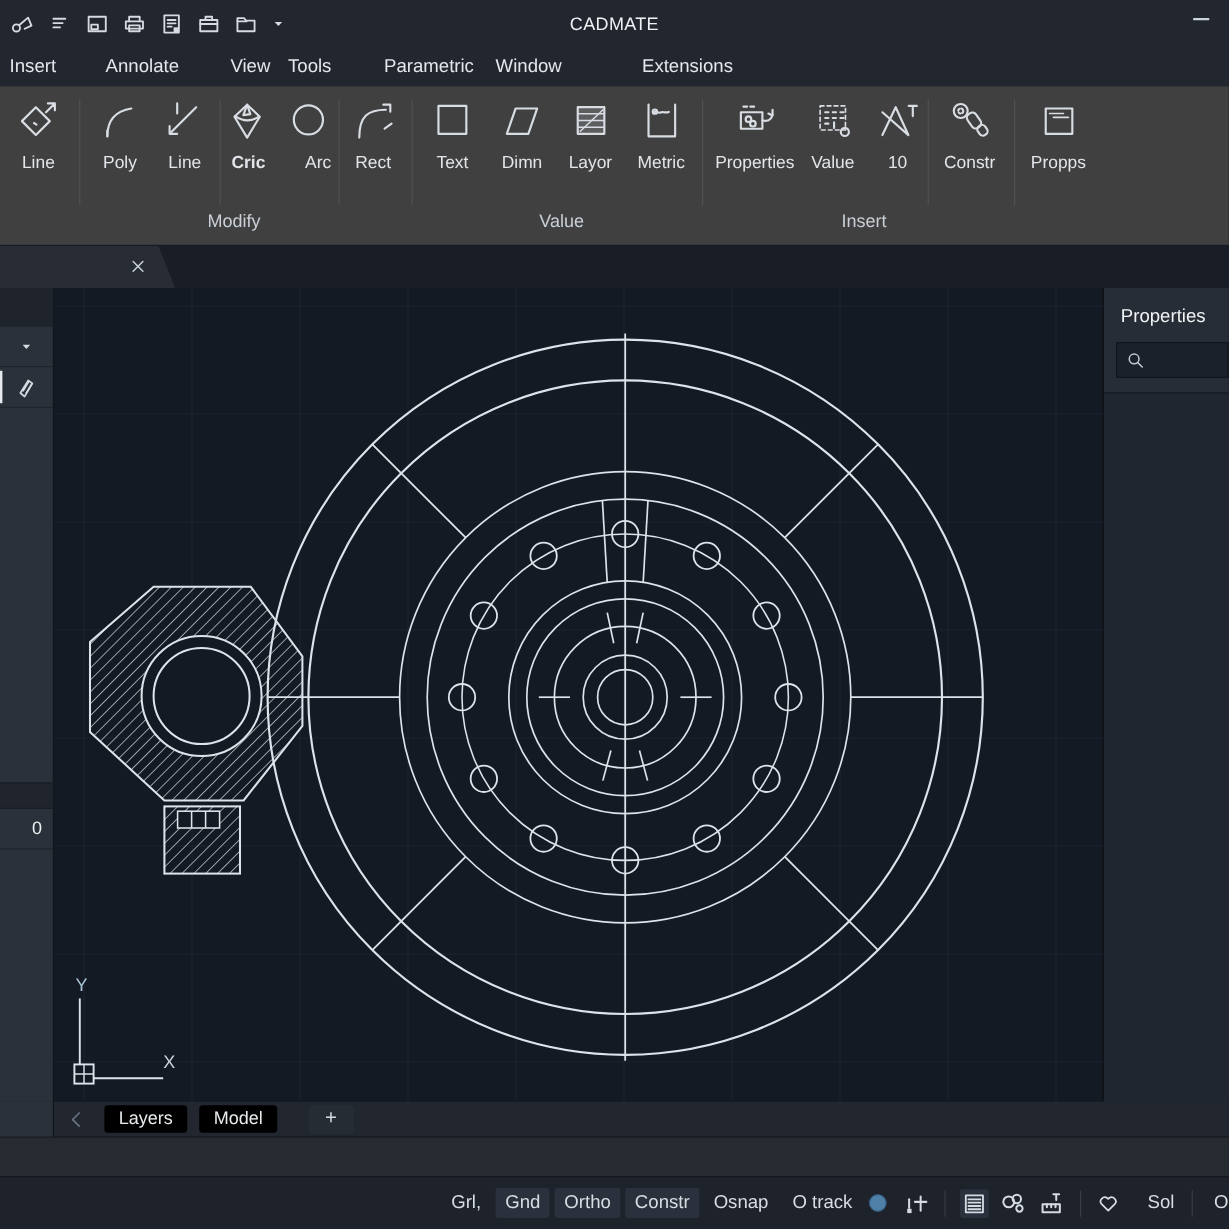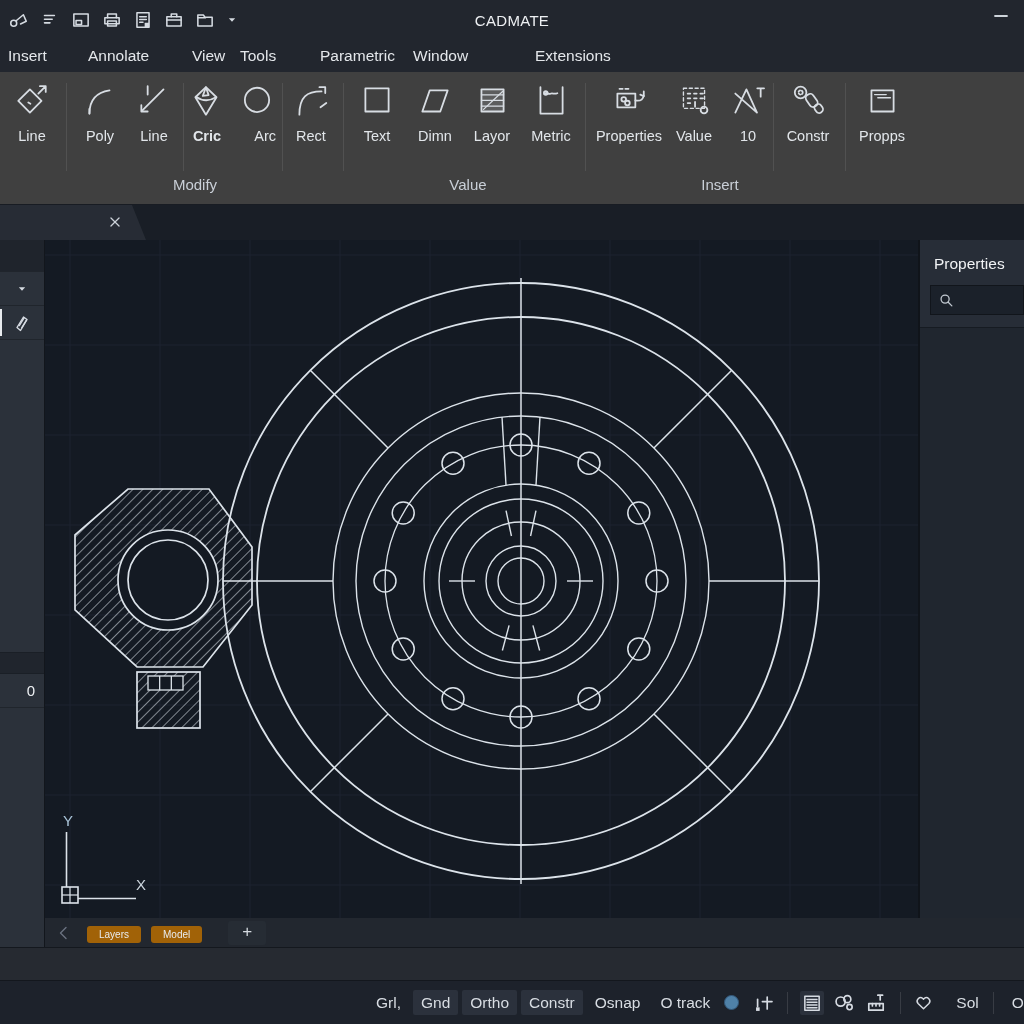--- a/index.html
+++ b/index.html
@@ -55,21 +55,21 @@
   .rp-title { font-size:15.5px; color:#f1f3f5; padding:15px 0 12px 14px; }
   .rp-search { margin-left:10px; height:30px; background:#1b212a; border:1px solid #11151b; display:flex; align-items:center; padding-left:6px; }
   .rp-search .icon { width:18px; height:18px; color:#c3cad2; flex:none; }
   .rp-search input { background:transparent; border:none; outline:none; color:#dfe3e8; width:60px; font-size:13px; }
   .rp-body { flex:1; background:#20262f; margin-top:12px; border-top:1px solid #161b22; }
 
   
   .bottomtabs { height:29px; background:#22272f; display:flex; align-items:center; }
   .bt-side { width:45px; height:29px; background:#2b313a; border-right:1px solid #12161c; flex:none; }
   .bt-chevron { width:26px; height:20px; color:#6a7280; margin-left:6px; }
-  .bt-tab { font-size:10px; color:#e8ebee; background:#a16207; border-radius:3px; padding:3px 12px; margin-left:10px; }
+  .bt-tab { font-size:15px; color:#e8ebee; background:#000000; border-radius:3px; padding:3px 12px; margin-left:10px; }
   .bt-add { font-size:17px; color:#d6dbe1; background:#262c34; border-radius:3px; padding:1px 14px 3px; margin-left:26px; }
 
   
   .cmdstrip { height:33px; background:#262a31; border-top:1px solid #14181e; }
   .statusbar { height:44px; background:#1d222b; border-top:1px solid #13171d; display:flex; align-items:center;
                font-size:15.5px; color:#d8dde3; white-space:nowrap; overflow:hidden; }
   .statusbar .spacer { width:358px; flex:none; }
   .st-menu { width:26px; height:26px; color:#e2e6ea; margin-right:10px; }
   .toggle { padding:4px 8px; margin-right:4px; border-radius:2px; }
   .toggle.active { background:#2b313c; }

